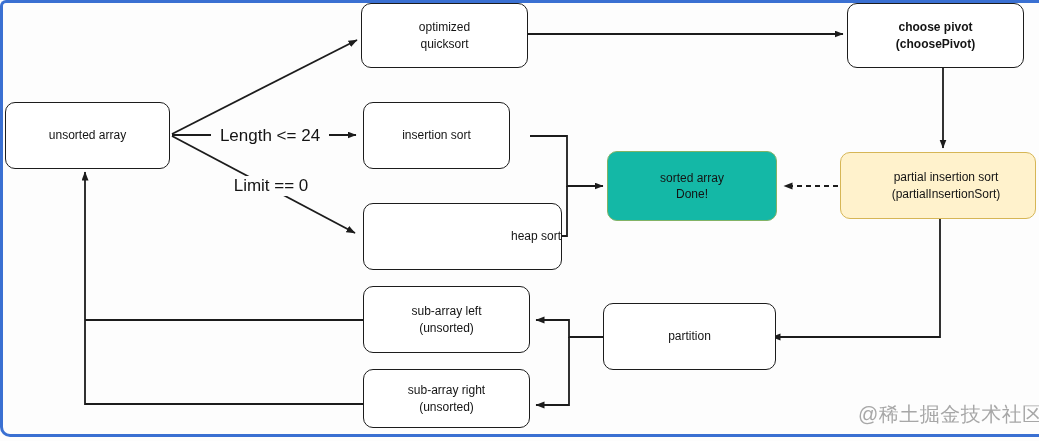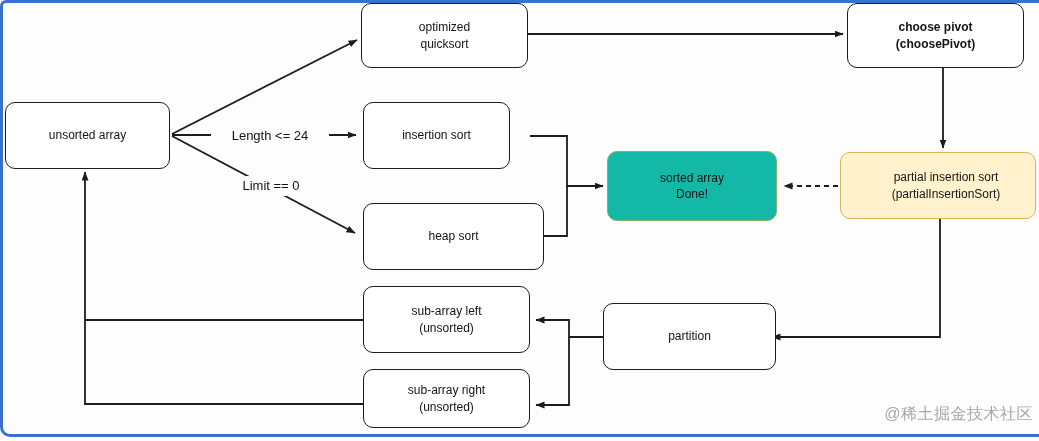--- a/index.html
+++ b/index.html
@@ -52,45 +52,45 @@
     font-size: 12px;
     line-height: 1.35;
     color: #141414;
   }
   .node.green  { background: #14b8a6; border-color: #82b366; }
   .node.yellow { background: #fff2cc; border-color: #d6b656; padding-left: 16px; }
 
   #n-unsorted { left: 5px;   top: 102px; width: 165px; height: 67px; }
   #n-optq     { left: 361px; top: 3px;   width: 167px; height: 65px; }
   #n-ins      { left: 363px; top: 102px; width: 147px; height: 67px; }
-  #n-heap     { left: 363px; top: 203px; width: 181px; height: 67px; }
+  #n-heap     { left: 363px; top: 203px; width: 199px; height: 67px; align-items: flex-end; }
   #n-subl     { left: 363px; top: 286px; width: 167px; height: 67px; }
   #n-subr     { left: 363px; top: 369px; width: 167px; height: 59px; }
   #n-part     { left: 603px; top: 303px; width: 173px; height: 67px; }
   #n-pivot    { left: 847px; top: 3px;   width: 177px; height: 65px; font-weight: bold; }
   #n-sorted   { left: 607px; top: 151px; width: 170px; height: 70px; }
   #n-pins     { left: 840px; top: 152px; width: 196px; height: 67px; }
 
   .edge-label {
     position: absolute;
     background: #fdfdfd;
-    font-size: 13px;
+    font-size: 17px;
     color: #141414;
     text-align: center;
     line-height: 20px;
     white-space: nowrap;
   }
   #lbl-length { left: 211px; top: 126px; width: 118px; height: 20px; }
   #lbl-limit  { left: 224px; top: 176px; width: 94px;  height: 20px; }
 
   .watermark {
     position: absolute;
     left: 858px; top: 401px;
     width: 175px; height: 26px;
-    font-size: 16px;
+    font-size: 20px;
     line-height: 26px;
     text-align: right;
     color: rgba(145,145,145,0.8);
     letter-spacing: 0.5px;
     white-space: nowrap;
   }
 </style>
 </head>
 <body>
 

